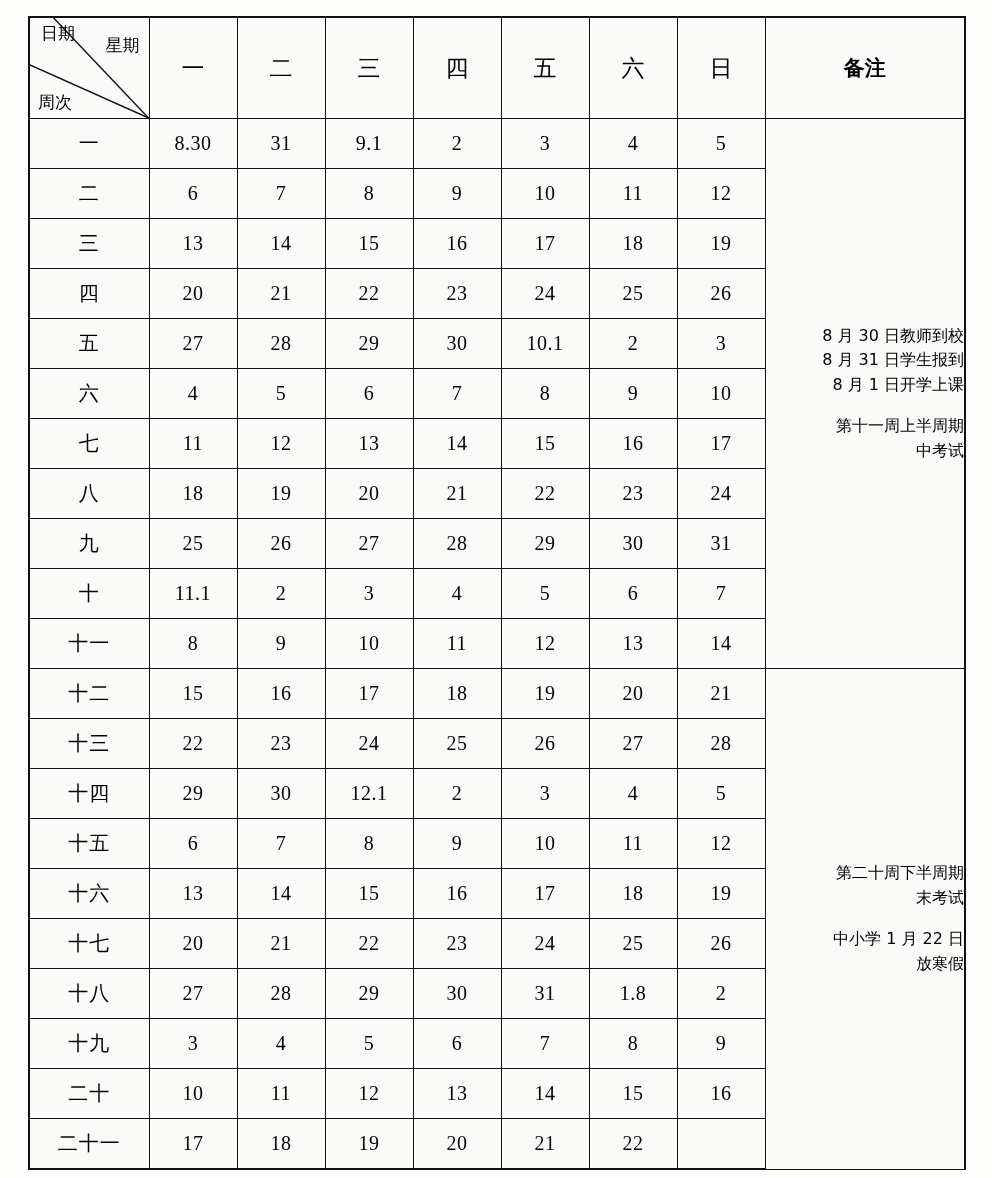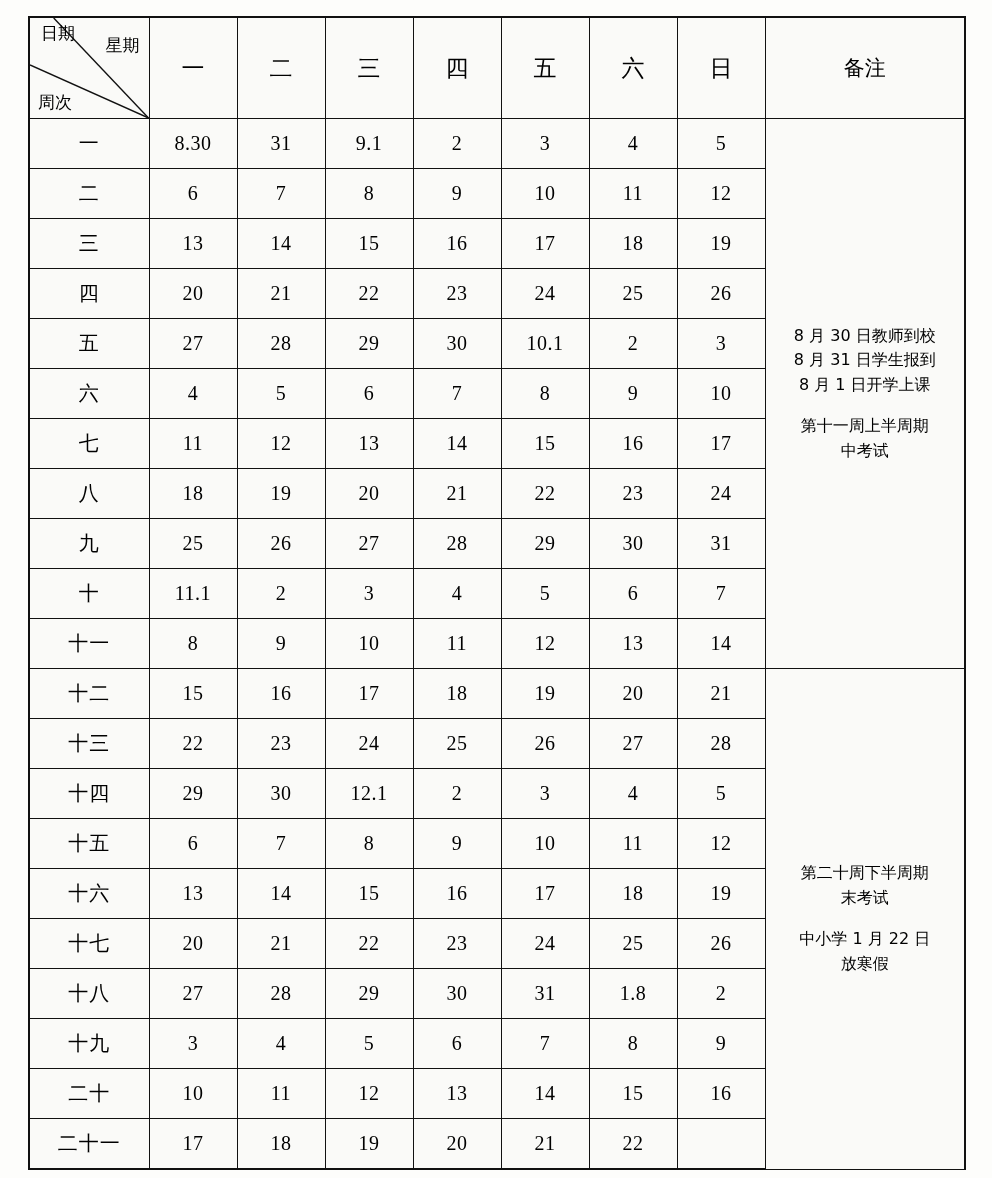--- a/index.html
+++ b/index.html
@@ -94,21 +94,21 @@
   }
 
   td.dayhead {
     font-family: "DejaVu Sans", "Liberation Sans", sans-serif;
     font-size: 23px;
     font-weight: 400;
   }
   td.notehead {
     font-family: "DejaVu Sans", "Liberation Sans", sans-serif;
     font-size: 21px;
-    font-weight: 400;
+    font-weight: 700;
   }
 
   
   tr.wk td { height: 49px; }
 
   td.weeknum {
     font-family: "DejaVu Sans", "Liberation Sans", sans-serif;
     font-size: 20px;
     letter-spacing: 1px;
   }
@@ -119,21 +119,21 @@
   }
 
   td.notes {
     vertical-align: middle;
     text-align: left;
     padding: 0 12px 0 16px;
     font-family: "DejaVu Sans", "Liberation Sans", sans-serif;
     font-size: 16px;
     line-height: 1.55;
   }
-  .notes-block { display: block; }
+  .notes-block { display: block; text-align: right; }
   .notes-line { display: block; white-space: nowrap; }
   .notes-gap  { display: block; height: 16px; }
 </style>
 </head>
 <body>
 
 <div id="sheet">
 
   <table class="cal">
     <colgroup>

